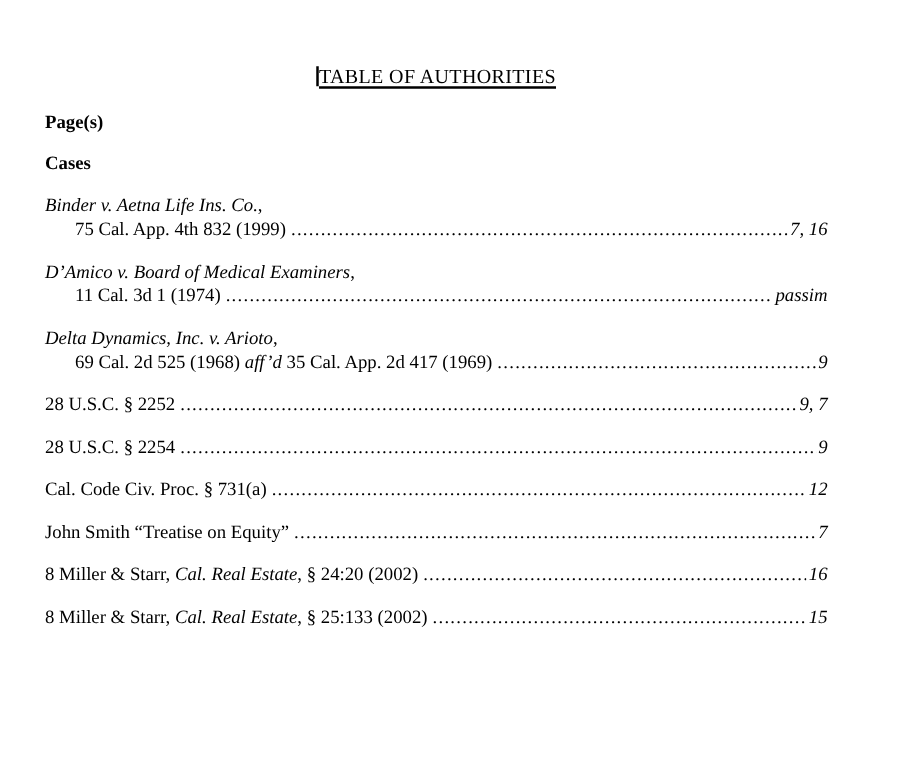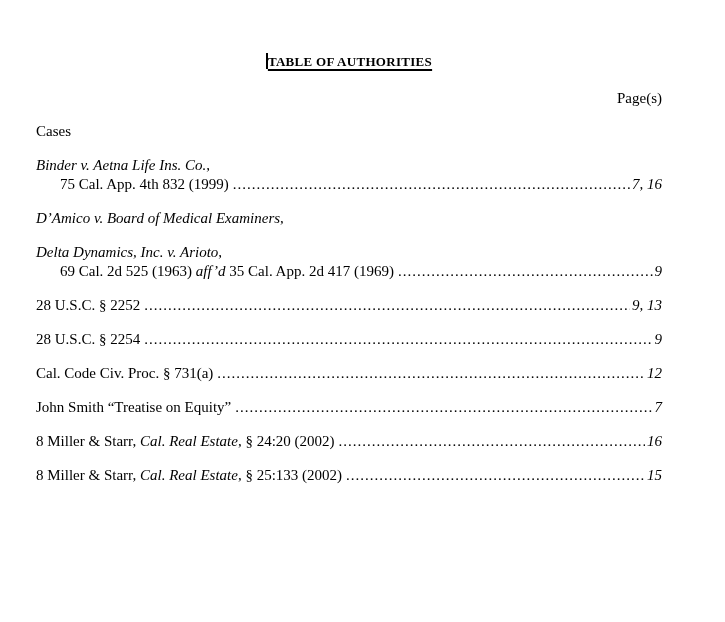--- a/index.html
+++ b/index.html
@@ -18,45 +18,44 @@
   }
   .document {
     box-sizing: border-box;
     width: 725px;
     height: 622px;
     padding: 52px 63px 0 36px;
   }
   .title-row {
     text-align: center;
     margin: 0 0 18px 0;
-    font-weight: bold;
-    font-size: 13px;
+    font-weight: normal;
+    font-size: 16px;
     white-space: nowrap;
   }
   .caret {
     display: inline-block;
     width: 2px;
     height: 16px;
     background: #000000;
     vertical-align: -3px;
     margin-right: 0px;
   }
   .title-text {
     text-decoration: underline;
     text-underline-offset: 3px;
     text-decoration-thickness: 1.5px;
     letter-spacing: 0.3px;
   }
   .pages-label {
-    text-align: right;
-    font-weight: normal;
+    font-weight: bold;
     margin: 0 0 14px 0;
   }
   .section-heading {
-    font-weight: normal;
+    font-weight: bold;
     margin: 0 0 15px 0;
   }
   .entry {
     margin: 0 0 15px 0;
   }
   .case-name {
     white-space: nowrap;
   }
   .entry-line {
     display: flex;
@@ -105,34 +104,39 @@
       <div class="entry">
         <div class="case-name"><em>Binder v. Aetna Life Ins. Co.</em><span>,</span></div>
         <div class="entry-line indented">
           <span class="entry-text"><span>75 Cal. App. 4th 832 (1999)</span></span>
           <span class="leader"></span>
           <span class="page-num">7, 16</span>
         </div>
       </div>
       <div class="entry">
         <div class="case-name"><em>D’Amico v. Board of Medical Examiners</em><span>,</span></div>
+        <div class="entry-line indented">
+          <span class="entry-text"><span>11 Cal. 3d 1 (1974)</span></span>
+          <span class="leader"></span>
+          <span class="page-num italic">passim</span>
+        </div>
       </div>
       <div class="entry">
         <div class="case-name"><em>Delta Dynamics, Inc. v. Arioto</em><span>,</span></div>
         <div class="entry-line indented">
-          <span class="entry-text"><span>69 Cal. 2d 525 (1963) </span><em>aff’d</em><span> 35 Cal. App. 2d 417 (1969)</span></span>
+          <span class="entry-text"><span>69 Cal. 2d 525 (1968) </span><em>aff’d</em><span> 35 Cal. App. 2d 417 (1969)</span></span>
           <span class="leader"></span>
           <span class="page-num">9</span>
         </div>
       </div>
       <div class="entry">
         <div class="entry-line">
           <span class="entry-text"><span>28 U.S.C. § 2252</span></span>
           <span class="leader"></span>
-          <span class="page-num">9, 13</span>
+          <span class="page-num">9, 7</span>
         </div>
       </div>
       <div class="entry">
         <div class="entry-line">
           <span class="entry-text"><span>28 U.S.C. § 2254</span></span>
           <span class="leader"></span>
           <span class="page-num">9</span>
         </div>
       </div>
       <div class="entry">

